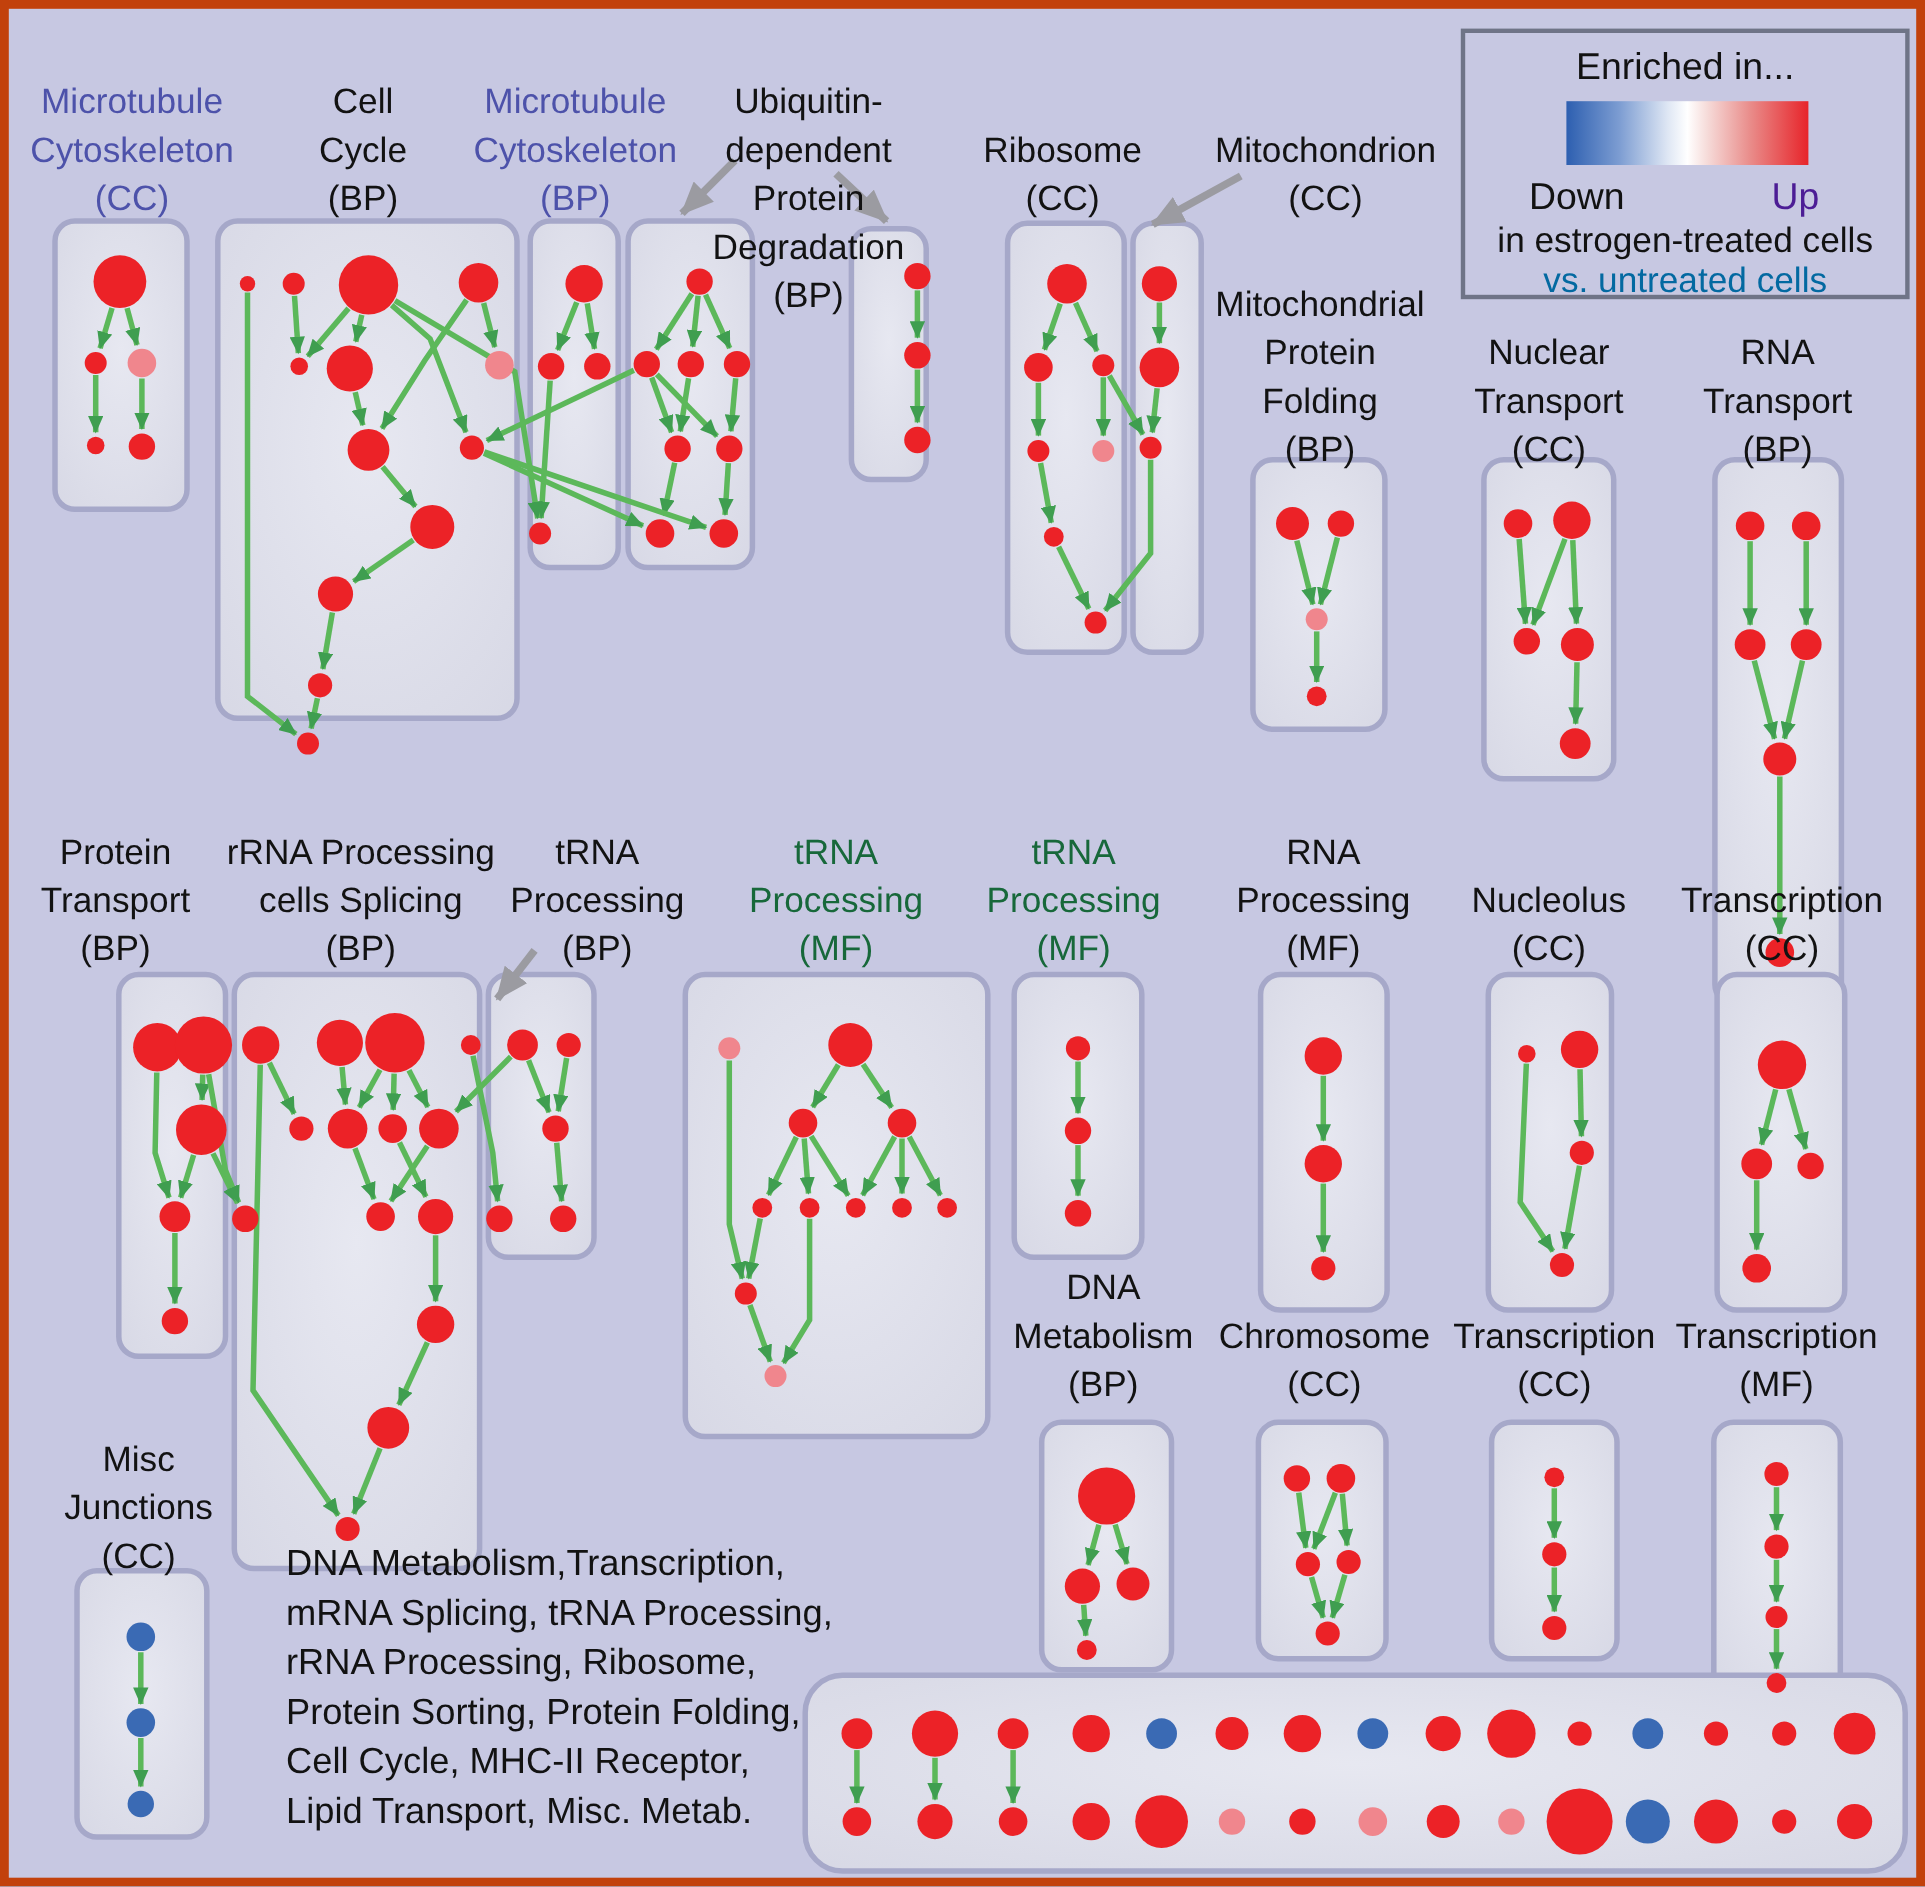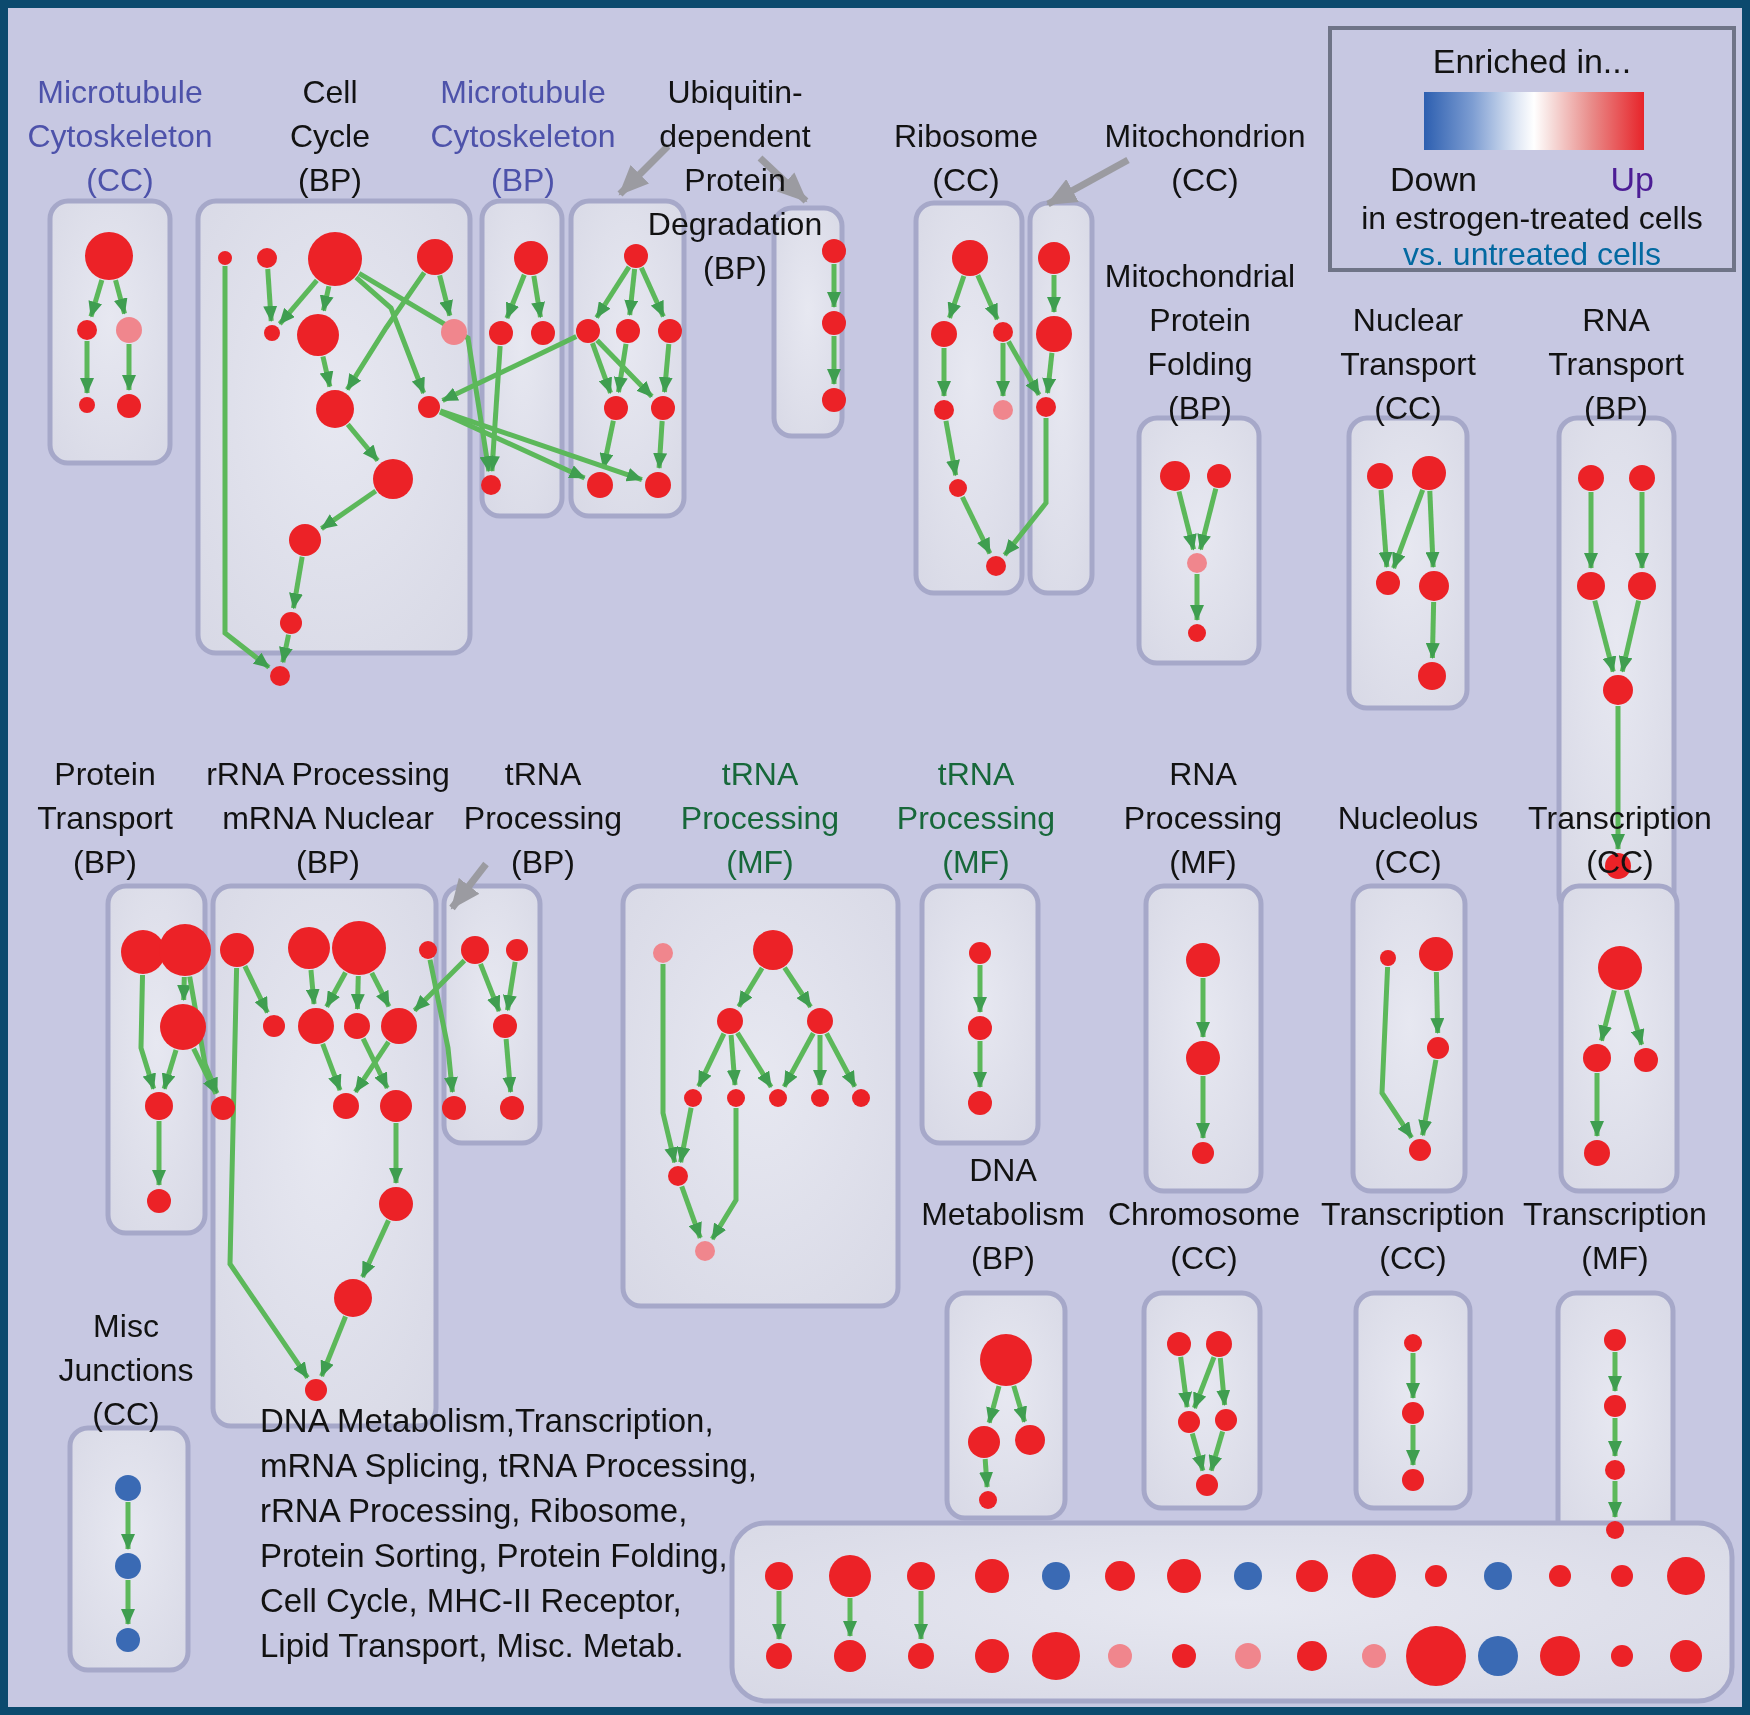--- a/index.html
+++ b/index.html
@@ -1,20 +1,20 @@
 <!DOCTYPE html>
 <html><head>
 <meta charset="utf-8">
 <style>
   html,body{margin:0;padding:0;background:#9aa0b6;}
   #figure{
     position:relative;
     width:1750px;height:1715px;
     background:#c7c8e2;
-    border:8px solid #0c4a6e;
+    border:8px solid #c2410c;
     box-sizing:border-box;
     overflow:hidden;
     font-family:"Liberation Sans", sans-serif;
   }
   #net{position:absolute;left:0;top:0;}
   .label{
     position:absolute;
     transform:translateX(-50%);
     text-align:center;
     font-size:32px;
@@ -419,21 +419,21 @@
         <div>Transport</div>
         <div>(BP)</div>
       </div>
       <div class="label" style="left: 97px; top: 744px;">
         <div>Protein</div>
         <div>Transport</div>
         <div>(BP)</div>
       </div>
       <div class="label" style="left: 320px; top: 744px;">
         <div>rRNA Processing</div>
-        <div>mRNA Nuclear</div>
+        <div>cells Splicing</div>
         <div>(BP)</div>
       </div>
       <div class="label" style="left: 535px; top: 744px;">
         <div>tRNA</div>
         <div>Processing</div>
         <div>(BP)</div>
       </div>
       <div class="label green" style="left: 752px; top: 744px;">
         <div>tRNA</div>
         <div>Processing</div>

